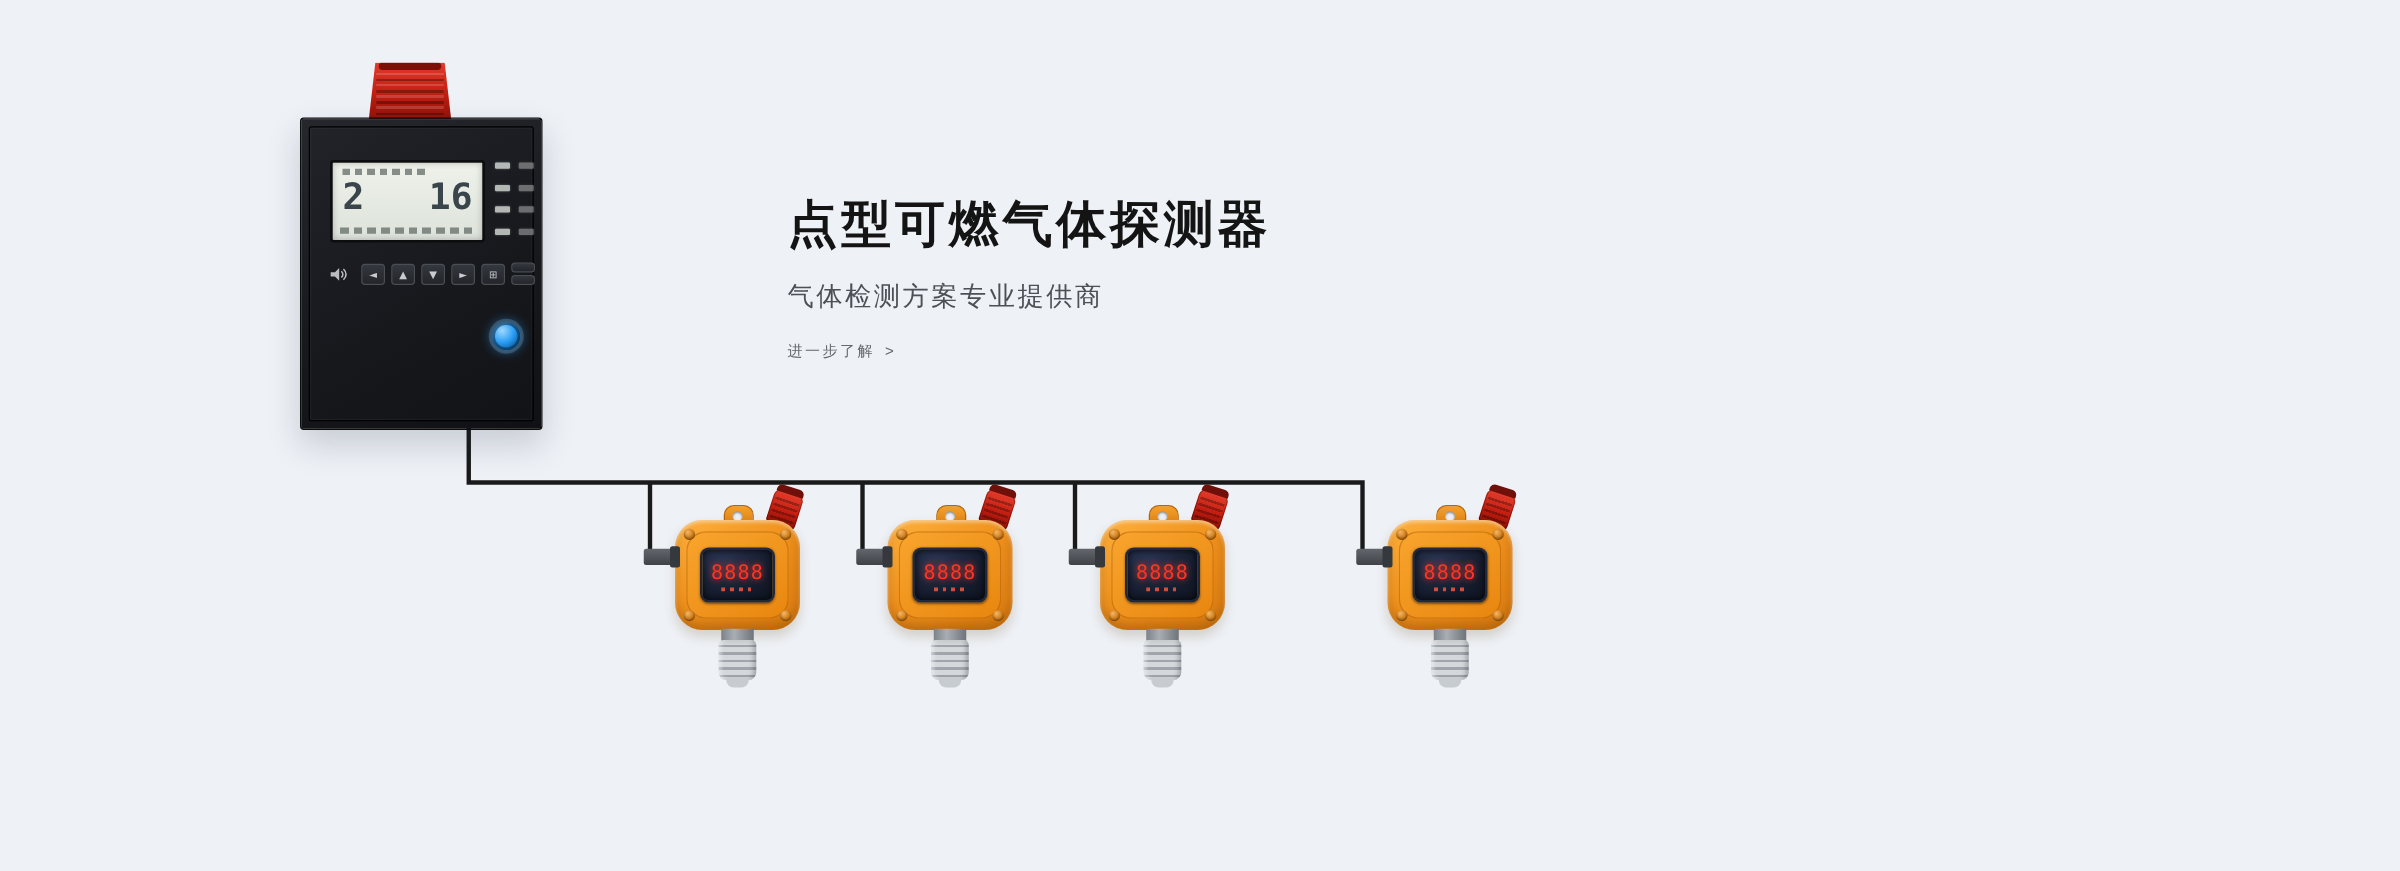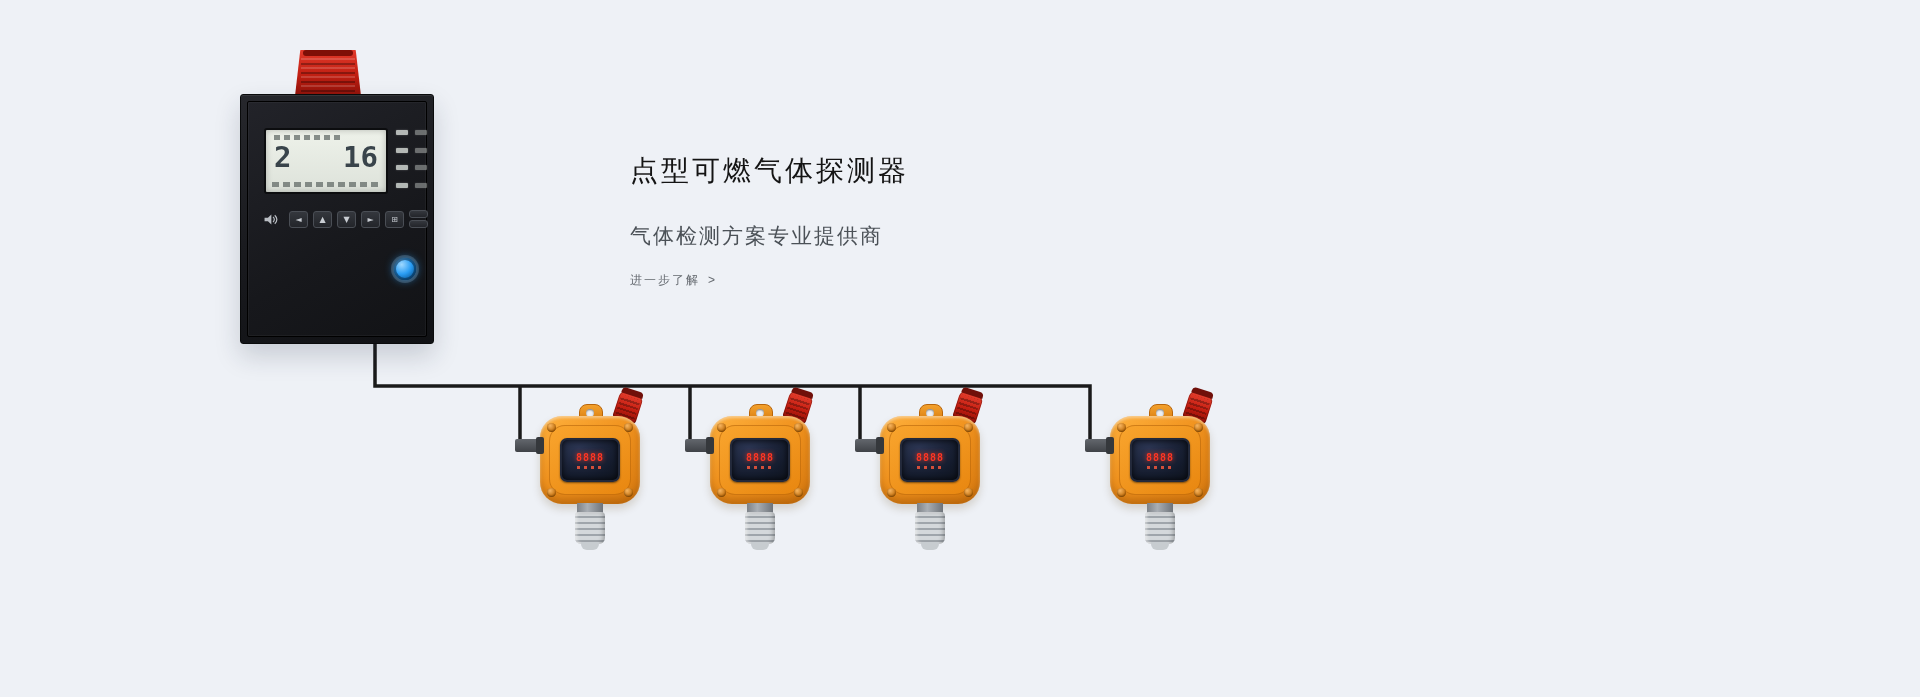--- a/index.html
+++ b/index.html
@@ -86,42 +86,42 @@
   .bolt{position:absolute;width:9px;height:9px;border-radius:50%;
     background:radial-gradient(circle at 35% 30%,#f7b560,#c06c08 72%);
     box-shadow:inset 0 -1px 2px rgba(0,0,0,.4);}
   .b1{left:7px;top:7px}.b2{right:7px;top:7px}.b3{left:7px;bottom:7px}.b4{right:7px;bottom:7px}
 
   .det-display{position:absolute;left:50%;top:50%;transform:translate(-50%,-50%);
     width:56px;height:40px;border:2px solid #23293a;border-radius:7px;
     background:radial-gradient(120% 120% at 30% 20%,#2b3552,#141b2c 60%,#0c1018);
     box-shadow:0 1px 2px rgba(0,0,0,.5),inset 0 0 6px rgba(0,0,0,.8);
     display:flex;flex-direction:column;align-items:center;justify-content:center;gap:3px;}
-  .seg{font-family:"DejaVu Sans Mono",monospace;font-size:10px;font-weight:bold;color:#ff3524;
+  .seg{font-family:"DejaVu Sans Mono",monospace;font-size:16px;font-weight:normal;color:#ff3524;
     letter-spacing:1px;text-shadow:0 0 5px rgba(255,60,30,.9);}
   .ddots{width:26px;height:3px;opacity:.8;
     background:repeating-linear-gradient(90deg,#ff5a3c 0 3px,transparent 3px 7px);}
 
   .det-neck{position:absolute;left:62px;top:101px;width:26px;height:11px;
     background:linear-gradient(90deg,#7d8288,#a9aeb4 40%,#6f747a);}
   .det-sensor{position:absolute;left:60px;top:110px;width:30px;height:32px;
     background:repeating-linear-gradient(180deg,#d4d8db 0 4px,#9fa5ab 4px 6px);
     border-radius:4px 4px 6px 6px;
     box-shadow:inset 2px 0 3px rgba(255,255,255,.5),inset -2px 0 4px rgba(0,0,0,.25);}
   .det-sensor::after{content:"";position:absolute;left:6px;bottom:-6px;width:18px;height:8px;
     background:#c7ccd0;border-radius:0 0 6px 6px;}
   .det-conn{position:absolute;left:0;top:37px;width:27px;height:13px;border-radius:2px;
     background:linear-gradient(180deg,#63676d,#3f4247);}
   .det-conn::after{content:"";position:absolute;right:-2px;top:-2px;width:8px;height:17px;
     background:#35383c;border-radius:2px;}
 
   
   .copy{position:absolute;left:630px;top:152px;}
-  .copy h1{margin:0;font-size:28px;font-weight:normal;color:#141414;letter-spacing:3px;}
-  .copy p{margin:32px 0 0;font-size:21px;color:#4b5157;letter-spacing:2px;}
+  .copy h1{margin:0;font-size:40px;font-weight:bold;color:#141414;letter-spacing:3px;}
+  .copy p{margin:16px 0 0;font-size:21px;color:#4b5157;letter-spacing:2px;}
   .copy a{display:inline-block;margin-top:22px;font-size:12px;color:#63686e;
     letter-spacing:2px;text-decoration:none;cursor:pointer;}
   .copy a .arrow{margin-left:8px;}
 </style>
 </head>
 <body>
 
 <div class="stage">
 
   <svg class="wires" width="1920" height="697" viewBox="0 0 1920 697">

